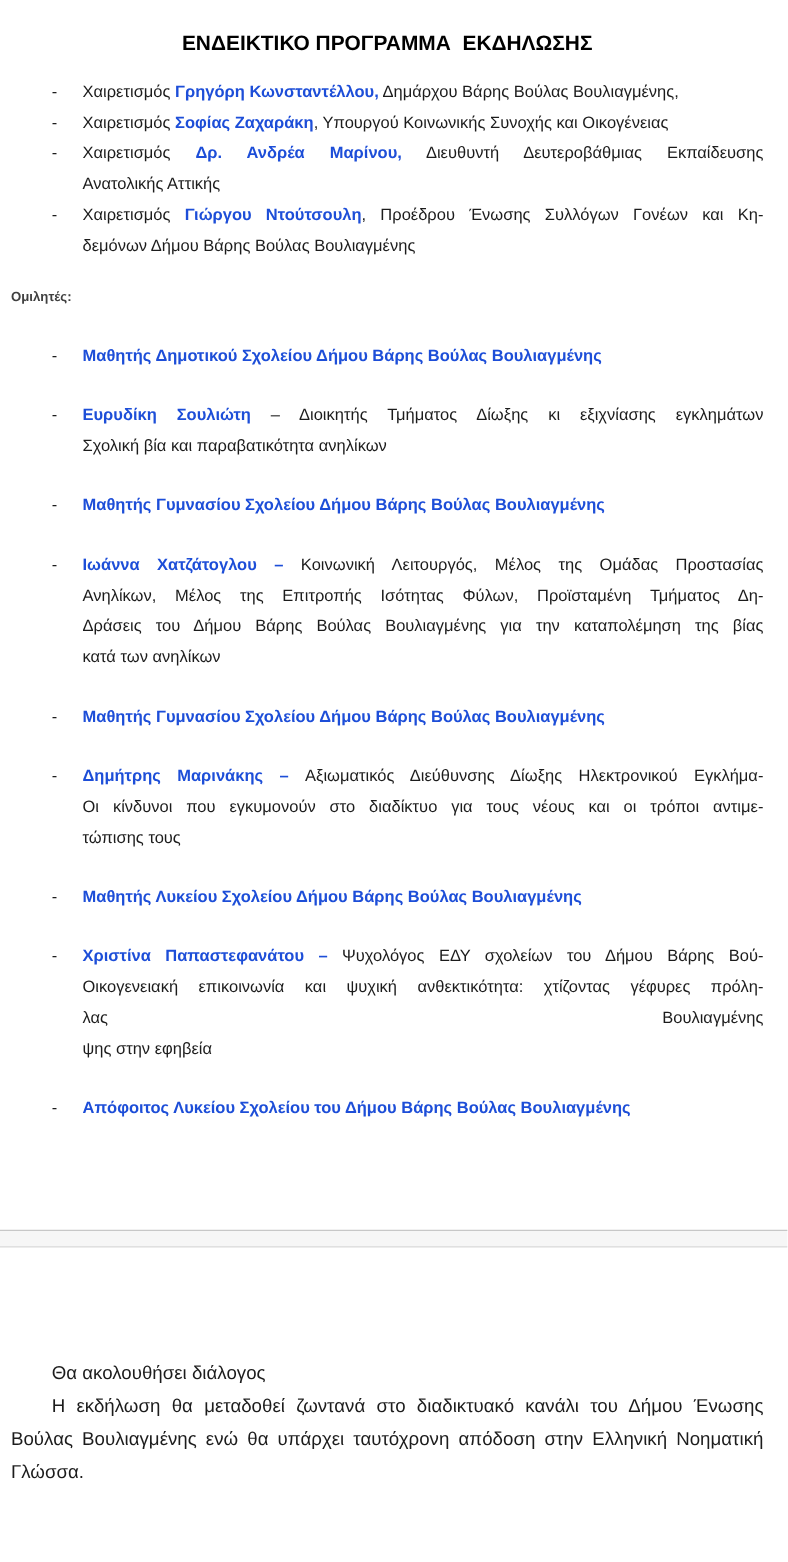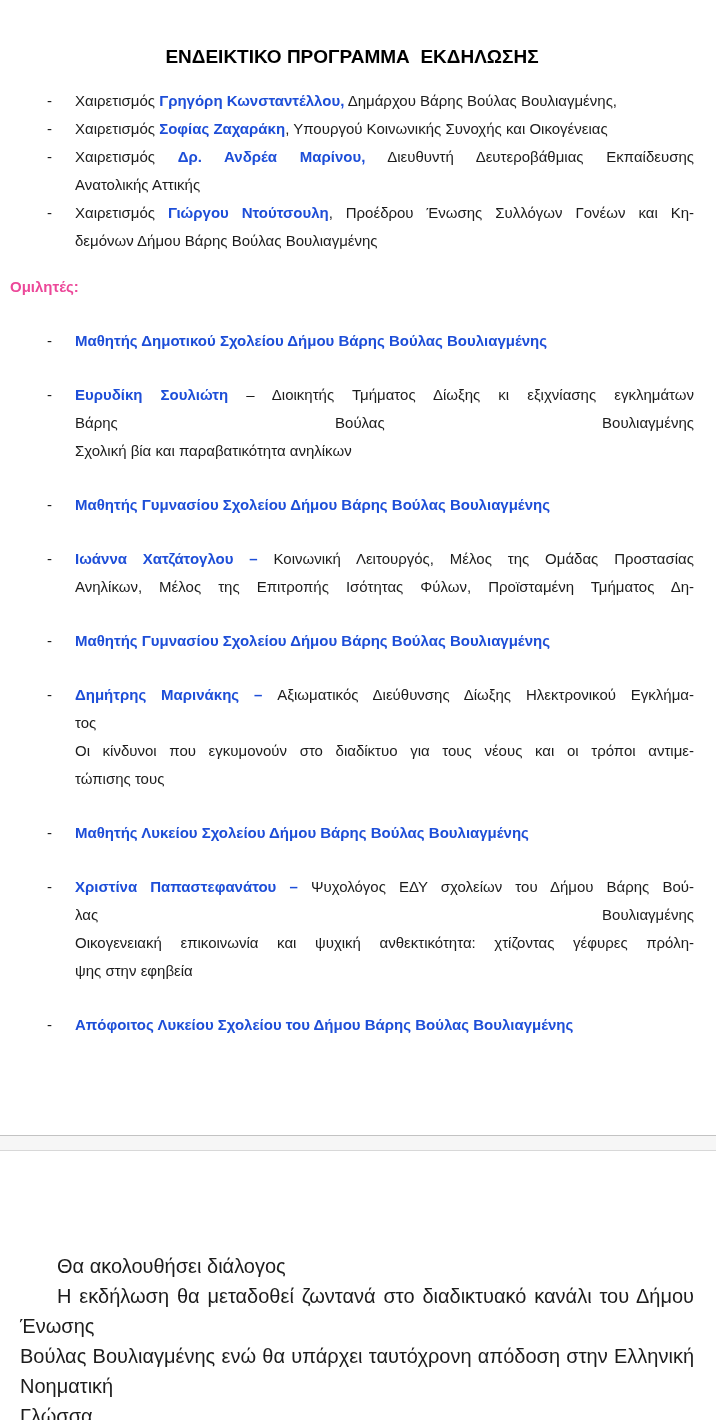--- a/index.html
+++ b/index.html
@@ -1,41 +1,41 @@
 <!DOCTYPE html>
 <html><head>
 <meta charset="utf-8">
 <style>
   html,body{margin:0;padding:0;}
   body{
     width:716px;height:1420px;overflow:hidden;background:#ffffff;
     font-family:"Liberation Sans","DejaVu Sans",sans-serif;
     color:#1c1c1c;
   }
-  .page{padding:5px 22px 0 10px;margin-top:40px;}
+  .page{padding:28px 22px 0 10px;}
   .doc-title{
     font-size:19px;font-weight:700;text-align:center;color:#000;
     line-height:24px;margin:0 0 18px 0;white-space:pre-wrap;
   }
   .list .item{display:flex;margin-left:37px;}
   .dash{flex:0 0 28px;width:28px;line-height:28px;font-size:15px;}
   .item-body{flex:1;min-width:0;}
   .line{line-height:28px;font-size:15px;}
   .just{text-align:justify;text-align-last:justify;}
   .run-b{font-weight:700;color:#1d4ed8;}
   .run-i{}
-  .sp-heading{font-weight:700;font-size:15px;line-height:28px;margin-top:18px;color:#ec4899;}
+  .sp-heading{font-weight:700;font-size:12px;line-height:28px;margin-top:18px;color:#404040;}
   .speakers .item{margin-top:26px;}
   .gap-to-break{height:96px;}
   .page-break{
     height:14px;background:#f6f6f6;
     border-top:1px solid #c3c3c3;border-bottom:1px solid #d8d8d8;
   }
   .page2{padding:100px 22px 0 10px;}
-  .page2 .line{line-height:30px;font-size:20px;margin-left:10px;}
+  .page2 .line{line-height:30px;font-size:17px;}
   .findent{text-indent:37px;}
 </style>
 </head>
 <body>
 
 <div class="page">
   <h1 class="doc-title">ΕΝΔΕΙΚΤΙΚΟ ΠΡΟΓΡΑΜΜΑ  ΕΚΔΗΛΩΣΗΣ</h1>
 
   <div class="list greetings" id="greetings-list">
       <div class="item">
@@ -72,64 +72,64 @@
       <div class="item">
         <span class="dash">-</span>
         <div class="item-body">
           <div class="line"><span class="run-b">Μαθητής Δημοτικού Σχολείου Δήμου Βάρης Βούλας Βουλιαγμένης</span></div>
         </div>
       </div>
       <div class="item">
         <span class="dash">-</span>
         <div class="item-body">
           <div class="line just"><span class="run-b">Ευρυδίκη Σουλιώτη</span><span class="run-r"> – Διοικητής Τμήματος Δίωξης κι εξιχνίασης εγκλημάτων</span></div>
-          <div class="line just"><span class="run-r">Βάρης Βούλας Βουλιαγμένης</span></div>
           <div class="line"><span class="run-i">Σχολική βία και παραβατικότητα ανηλίκων</span></div>
         </div>
       </div>
       <div class="item">
         <span class="dash">-</span>
         <div class="item-body">
           <div class="line"><span class="run-b">Μαθητής Γυμνασίου Σχολείου Δήμου Βάρης Βούλας Βουλιαγμένης</span></div>
         </div>
       </div>
       <div class="item">
         <span class="dash">-</span>
         <div class="item-body">
           <div class="line just"><span class="run-b">Ιωάννα Χατζάτογλου – </span><span class="run-r">Κοινωνική Λειτουργός, Μέλος της Ομάδας Προστασίας</span></div>
           <div class="line just"><span class="run-r">Ανηλίκων, Μέλος της Επιτροπής Ισότητας Φύλων, Προϊσταμένη Τμήματος Δη-</span></div>
+          <div class="line just"><span class="run-i">Δράσεις του Δήμου Βάρης Βούλας Βουλιαγμένης για την καταπολέμηση της βίας</span></div>
+          <div class="line"><span class="run-i">κατά των ανηλίκων</span></div>
         </div>
       </div>
       <div class="item">
         <span class="dash">-</span>
         <div class="item-body">
           <div class="line"><span class="run-b">Μαθητής Γυμνασίου Σχολείου Δήμου Βάρης Βούλας Βουλιαγμένης</span></div>
         </div>
       </div>
       <div class="item">
         <span class="dash">-</span>
         <div class="item-body">
           <div class="line just"><span class="run-b">Δημήτρης Μαρινάκης – </span><span class="run-r">Αξιωματικός Διεύθυνσης Δίωξης Ηλεκτρονικού Εγκλήμα-</span></div>
-          <div class="line just"><span class="run-r">τος</span></div>
           <div class="line just"><span class="run-i">Οι κίνδυνοι που εγκυμονούν στο διαδίκτυο για τους νέους και οι τρόποι αντιμε-</span></div>
           <div class="line"><span class="run-i">τώπισης τους</span></div>
         </div>
       </div>
       <div class="item">
         <span class="dash">-</span>
         <div class="item-body">
           <div class="line"><span class="run-b">Μαθητής Λυκείου Σχολείου Δήμου Βάρης Βούλας Βουλιαγμένης</span></div>
         </div>
       </div>
       <div class="item">
         <span class="dash">-</span>
         <div class="item-body">
           <div class="line just"><span class="run-b">Χριστίνα Παπαστεφανάτου – </span><span class="run-r">Ψυχολόγος ΕΔΥ σχολείων του Δήμου Βάρης Βού-</span></div>
+          <div class="line just"><span class="run-i">Οικογενειακή επικοινωνία και ψυχική ανθεκτικότητα: χτίζοντας γέφυρες πρόλη-</span></div>
           <div class="line just"><span class="run-r">λας Βουλιαγμένης</span></div>
-          <div class="line just"><span class="run-i">Οικογενειακή επικοινωνία και ψυχική ανθεκτικότητα: χτίζοντας γέφυρες πρόλη-</span></div>
           <div class="line"><span class="run-i">ψης στην εφηβεία</span></div>
         </div>
       </div>
       <div class="item">
         <span class="dash">-</span>
         <div class="item-body">
           <div class="line"><span class="run-b">Απόφοιτος Λυκείου Σχολείου του Δήμου Βάρης Βούλας Βουλιαγμένης</span></div>
         </div>
       </div>
     </div>

